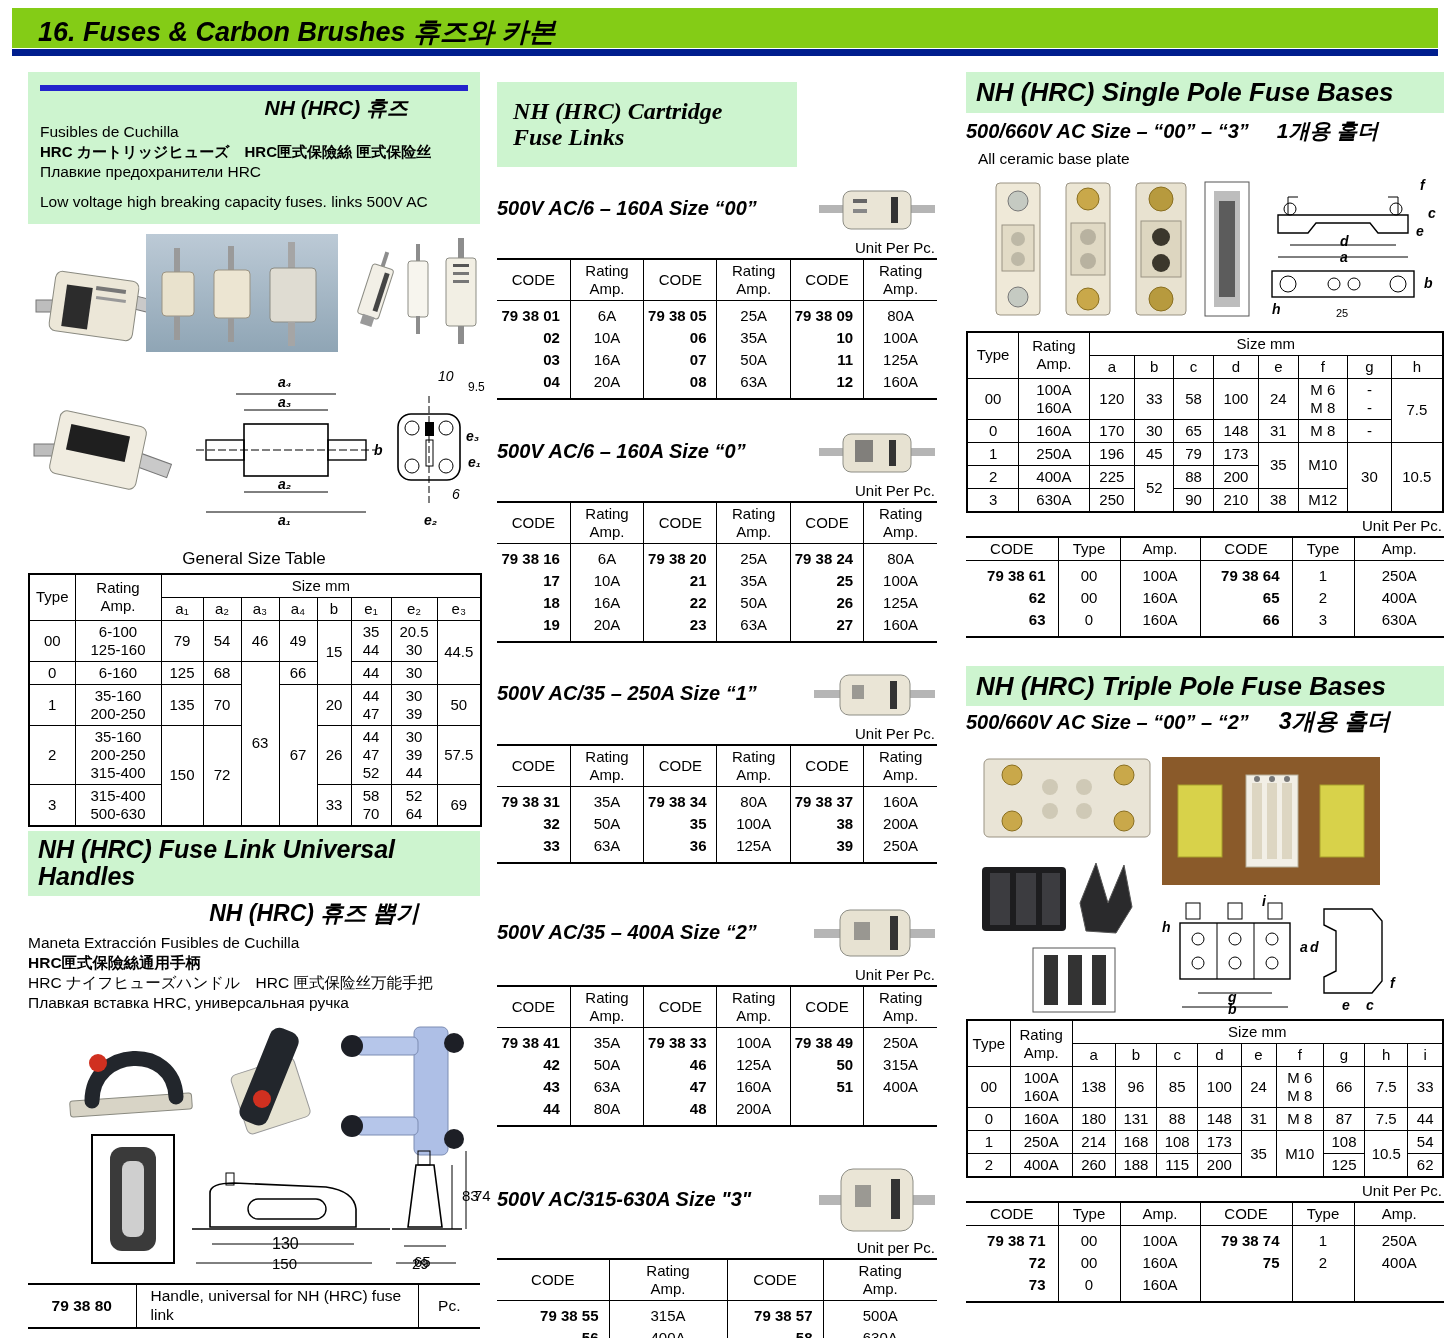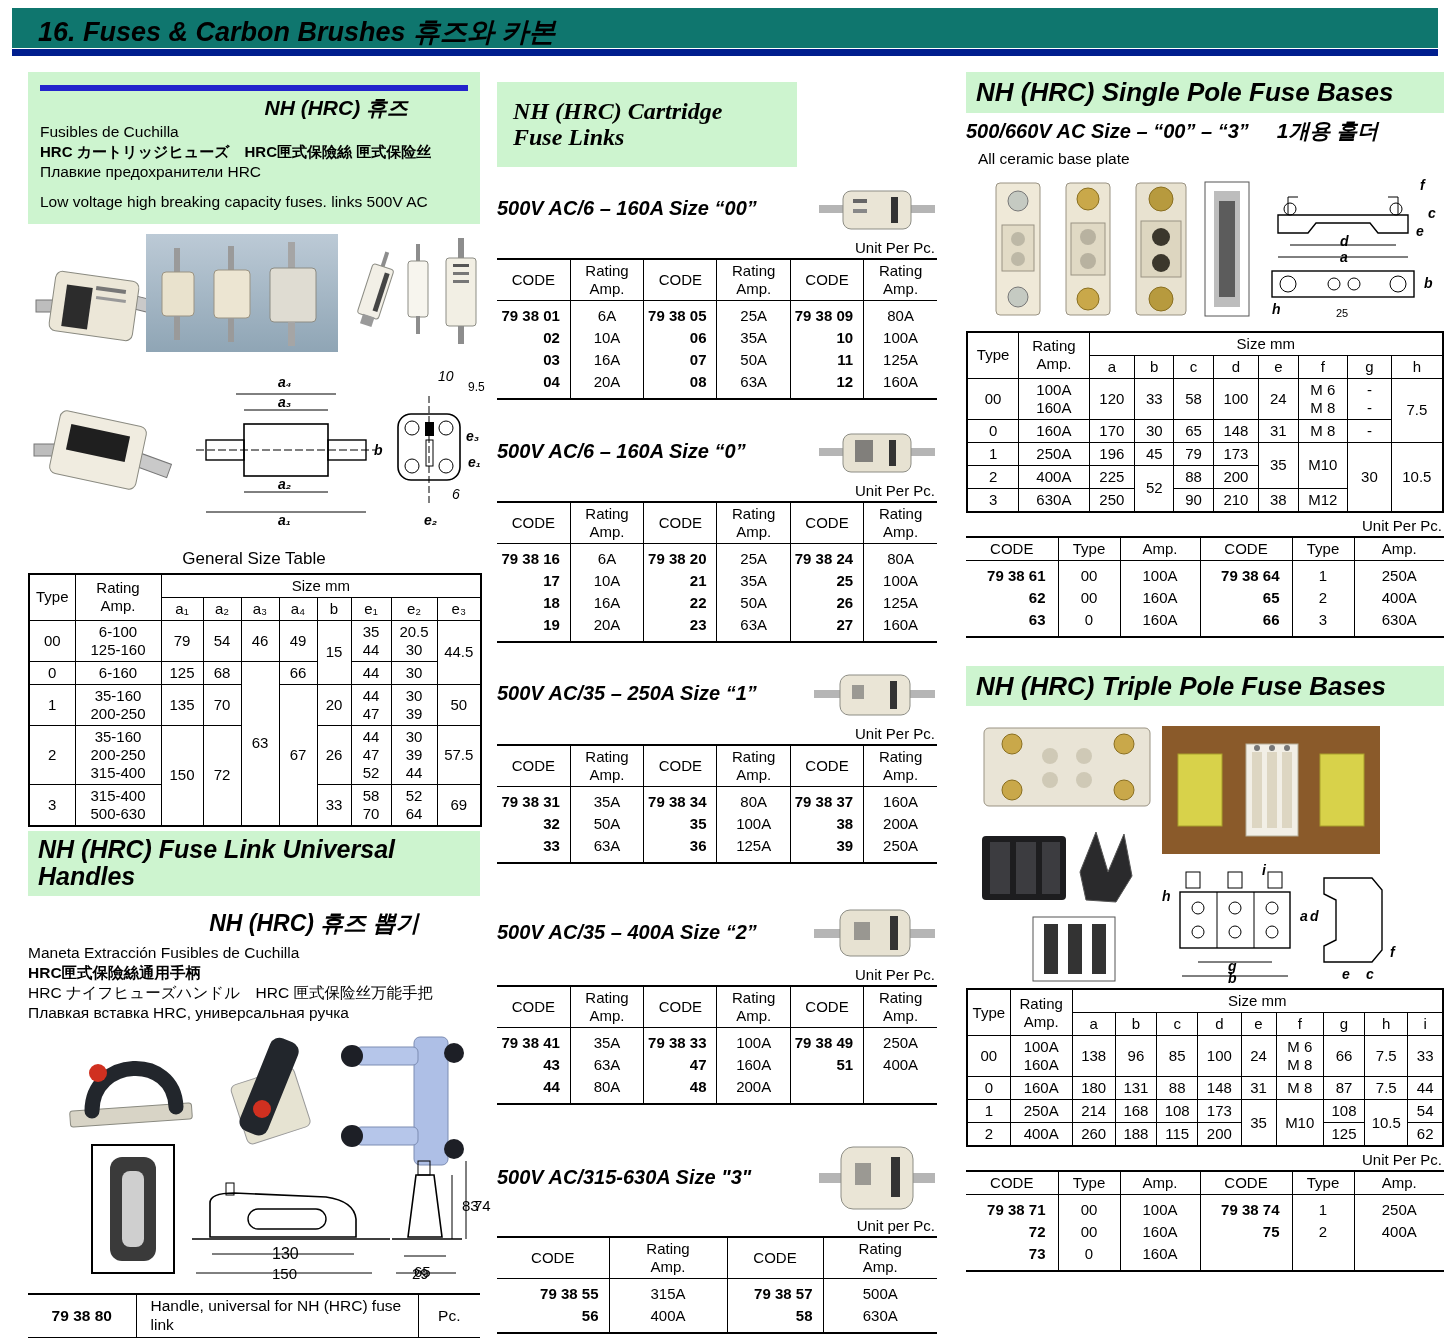--- a/index.html
+++ b/index.html
@@ -1,19 +1,19 @@
 <!DOCTYPE html>
 <html><head>
 <meta charset="utf-8">
 <style>
   html,body{margin:0;padding:0;}
   body{width:1450px;height:1338px;position:relative;background:#fff;color:#000;
        font-family:"Liberation Sans",sans-serif;overflow:hidden;}
   
-  .topbar{position:absolute;left:12px;top:8px;width:1426px;height:40px;background:#0f766e;}
+  .topbar{position:absolute;left:12px;top:8px;width:1426px;height:40px;background:#84cc16;}
   .topbar .t{display:block;padding:6px 0 0 26px;font-size:27px;font-weight:bold;font-style:italic;}
   .toprule{position:absolute;left:12px;top:49px;width:1426px;height:7px;background:#001e8e;}
   
   .colL{position:absolute;left:28px;top:72px;width:452px;}
   .colM{position:absolute;left:497px;top:82px;width:440px;}
   .colR{position:absolute;left:966px;top:72px;width:478px;}
   
   .gbox{background:#cdf4cf;}
   .hmain{font-size:26px;font-weight:bold;font-style:italic;line-height:1.1;}
   .rule{height:6px;background:#2323cc;margin:5px 0 3px;}
@@ -249,21 +249,21 @@
           <td>52
 64</td>
           <td>69</td>
         </tr>
       </tbody>
   </table>
 
   <div class="gbox" style="padding:5px 10px;margin-top:4px;">
     <div class="hmain" style="font-size:25px;">NH (HRC) Fuse Link Universal Handles</div>
   </div>
-  <div class="kr" style="text-align:center;padding-left:120px;font-size:23px;margin-top:12px;">NH (HRC) 휴즈 뽑기</div>
+  <div class="kr" style="text-align:center;padding-left:120px;font-size:23px;margin-top:2px;">NH (HRC) 휴즈 뽑기</div>
   <div class="tline" style="margin-top:4px;">Maneta Extracción Fusibles de Cuchilla</div>
   <div class="tline" style="font-weight:bold;">HRC匣式保險絲通用手柄</div>
   <div class="tline">HRC ナイフヒューズハンドル　HRC 匣式保险丝万能手把</div>
   <div class="tline">Плавкая вставка HRC, универсальная ручка</div>
 
   <div class="pa" style="height:252px;margin-top:8px;">
     <svg class="ph" style="left:28px;top:0;" width="150" height="105">
       <rect x="14" y="76" width="122" height="16" rx="3" fill="#d8d4c6" stroke="#8a8a80" transform="rotate(-4 75 84)"></rect>
       <path d="M36 80 C36 26 118 22 120 76" fill="none" stroke="#22262c" stroke-width="15" stroke-linecap="round"></path>
       <circle cx="42" cy="42" r="9" fill="#d03020"></circle>
@@ -541,20 +541,28 @@
     </tr>
       </thead>
     <tbody>
         <tr>
           <td>79 38 41</td>
           <td>35A</td>
           <td>79 38 33</td>
           <td>100A</td>
           <td>79 38 49</td>
           <td>250A</td>
+        </tr>
+        <tr>
+          <td>42</td>
+          <td>50A</td>
+          <td>46</td>
+          <td>125A</td>
+          <td>50</td>
+          <td>315A</td>
         </tr>
         <tr>
           <td>43</td>
           <td>63A</td>
           <td>47</td>
           <td>160A</td>
           <td>51</td>
           <td>400A</td>
         </tr>
         <tr>
@@ -810,20 +818,24 @@
           <td>0</td>
           <td>160A</td>
           <td>66</td>
           <td>3</td>
           <td>630A</td>
         </tr>
       </tbody>
   </table>
 
   <div class="gbox hmain" style="padding:6px 10px;margin-top:28px;">NH (HRC) Triple Pole Fuse Bases</div>
+  <div style="display:flex;align-items:baseline;gap:30px;">
+    <span class="sh">500/660V AC Size – “00” – “2”</span>
+    <span class="kr" style="font-size:23px;">3개용 홀더</span>
+  </div>
 
   <div class="pa" style="height:272px;margin-top:6px;">
     <svg class="ph" style="left:12px;top:6px;" width="178" height="98">
       <rect x="6" y="10" width="166" height="78" rx="5" fill="#e9e4d6" stroke="#9a9383"></rect>
       <circle cx="34" cy="26" r="10" fill="#c9a84a" stroke="#8a6f20"></circle>
         <circle cx="34" cy="72" r="10" fill="#c9a84a" stroke="#8a6f20"></circle>
       <circle cx="146" cy="26" r="10" fill="#c9a84a" stroke="#8a6f20"></circle>
         <circle cx="146" cy="72" r="10" fill="#c9a84a" stroke="#8a6f20"></circle>
       <circle cx="72" cy="38" r="8" fill="#cfc9b6"></circle>
         <circle cx="106" cy="38" r="8" fill="#cfc9b6"></circle>

